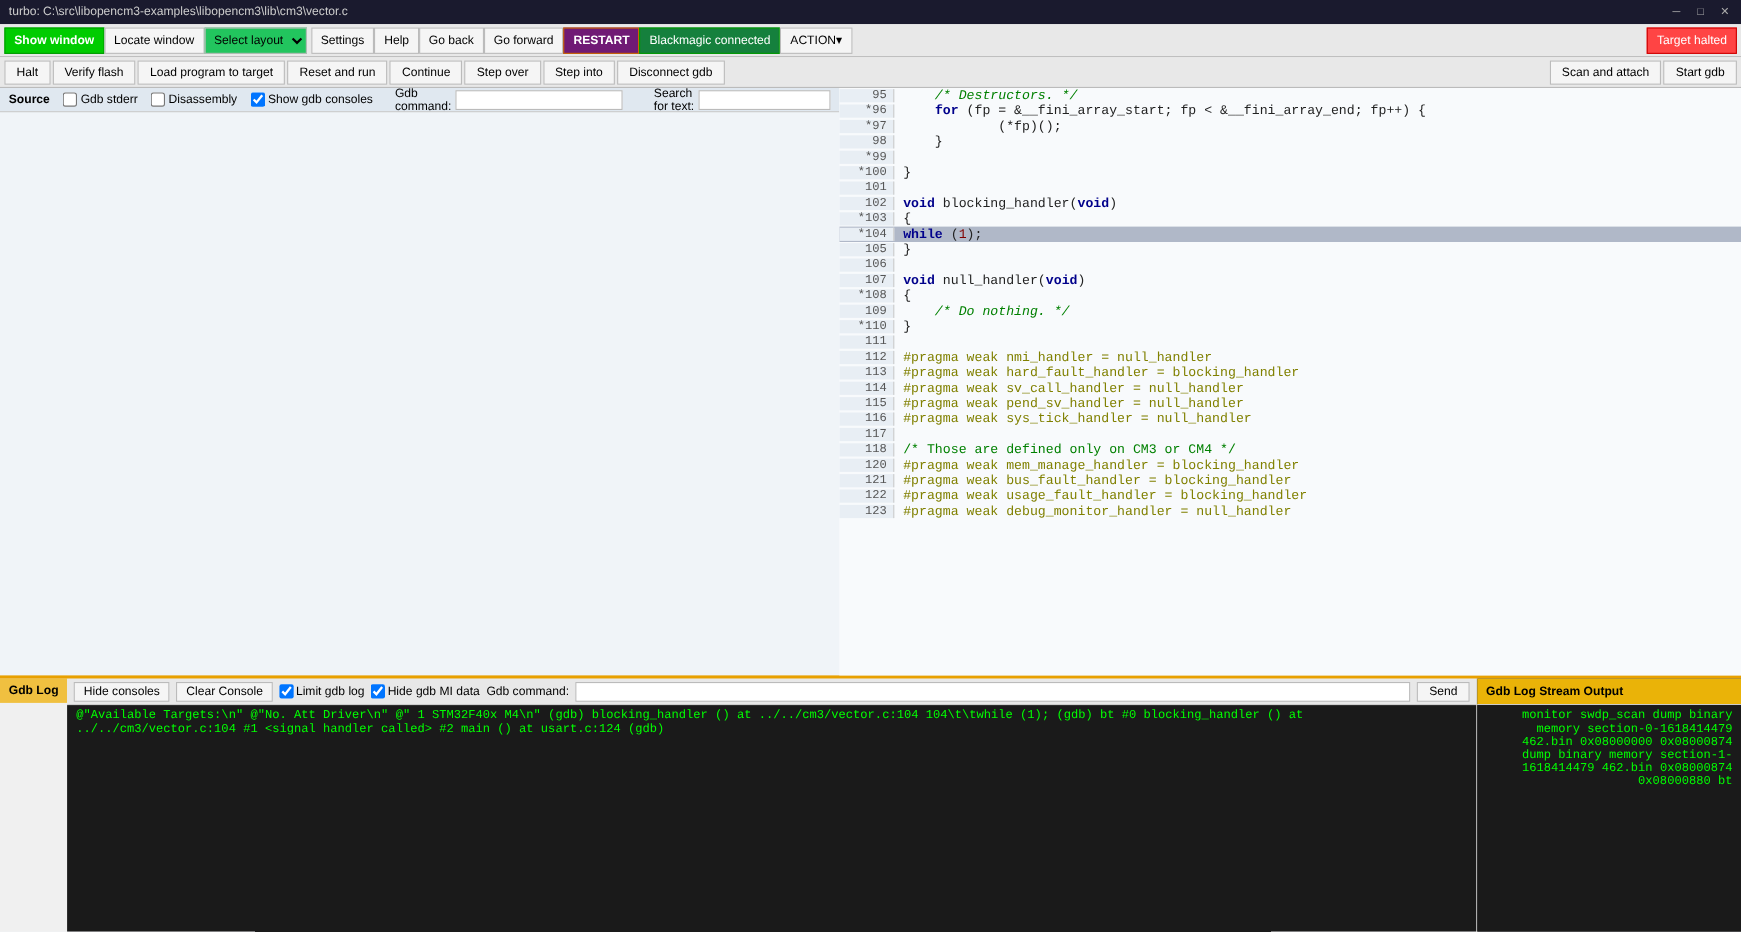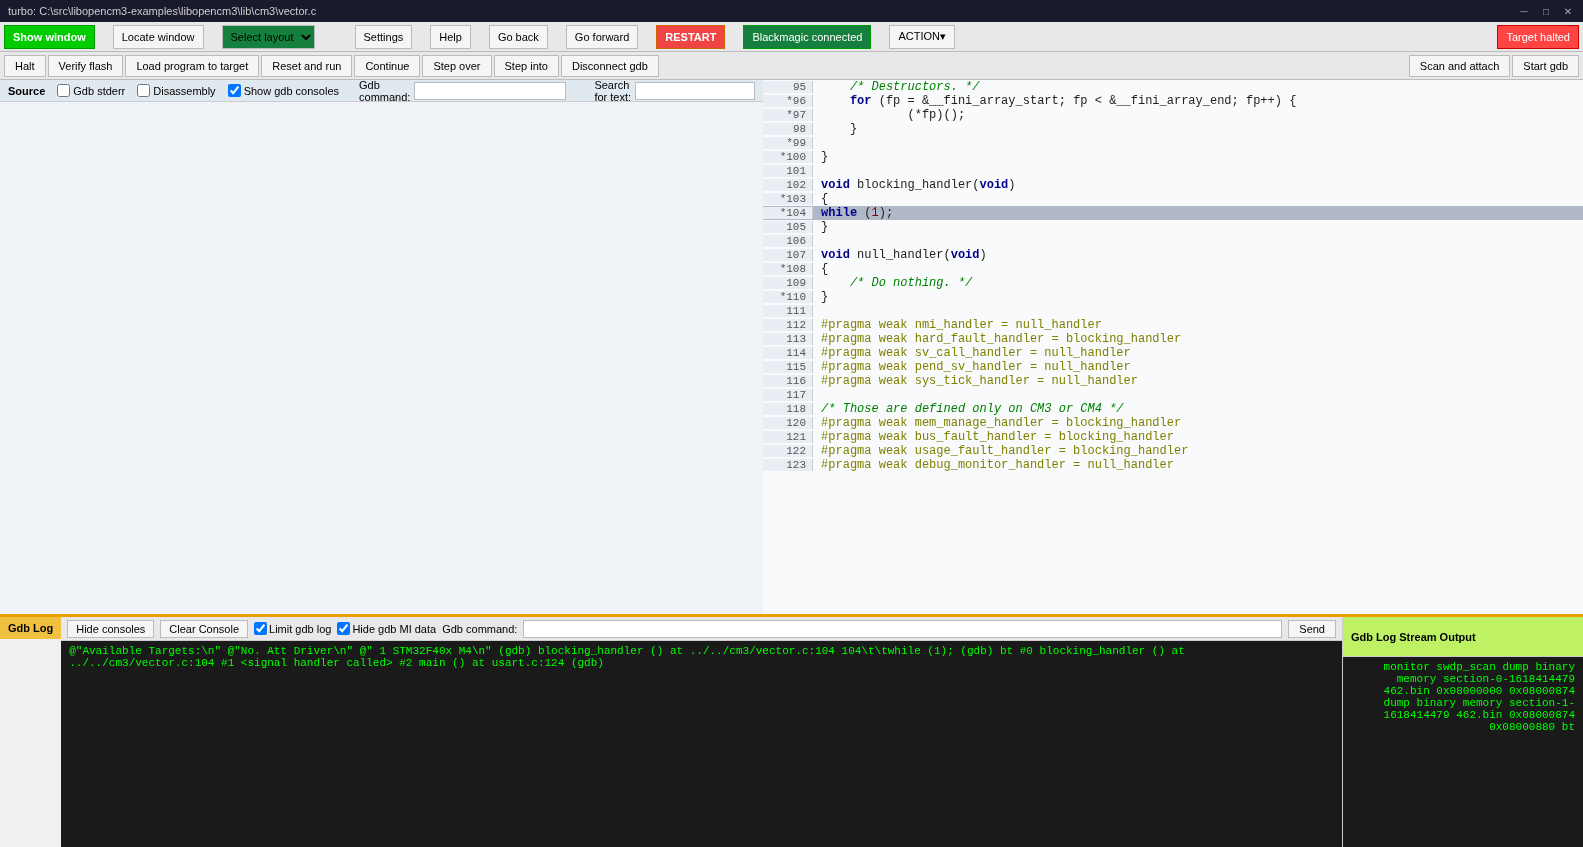--- a/index.html
+++ b/index.html
@@ -33,21 +33,21 @@
       cursor: pointer; color: #aaa; font-size: 10px;
     }
 
     
     #toolbar {
       background: #e8e8e8;
       height: 30px;
       display: flex;
       align-items: center;
       padding: 2px 4px;
-      gap: 18px;
+      gap: 0;
       border-bottom: 1px solid #bbb;
       flex-shrink: 0;
     }
     .tb-btn {
       height: 24px;
       padding: 0 8px;
       border: 1px solid #bbb;
       background: #f5f5f5;
       cursor: pointer;
       font-size: 11px;
@@ -66,21 +66,21 @@
       border-color: #cc0000;
     }
     .tb-btn.blackmagic {
       background: #15803d;
       color: white;
       border-color: #009900;
     }
     .tb-select {
       height: 24px;
       border: 1px solid #bbb;
-      background: #15803d;
+      background: #22c55e;
       font-size: 11px;
       padding: 0 4px;
       cursor: pointer;
     }
     .tb-separator { width: 4px; }
 
     
     #debug-toolbar {
       background: #e8e8e8;
       height: 28px;
@@ -236,22 +236,22 @@
       font-size: 11px;
       padding: 4px 8px;
     }
     #gdb-log-right {
       width: 240px;
       display: flex;
       flex-direction: column;
       background: #1a1a1a;
     }
     #gdb-log-right-header {
-      background: #bef264;
-      height: 40px;
+      background: #eab308;
+      height: 24px;
       display: flex;
       align-items: center;
       padding: 4px 8px;
       font-size: 11px;
       font-weight: bold;
       border-bottom: 1px solid #ccc;
       flex-shrink: 0;
     }
     #gdb-log-right-text {
       flex: 1;
@@ -280,21 +280,21 @@
   <button class="tb-btn green-btn">Show window</button>
   <button class="tb-btn">Locate window</button>
   <select class="tb-select">
     <option>Select layout</option>
   </select>
   <div class="tb-separator"></div>
   <button class="tb-btn">Settings</button>
   <button class="tb-btn">Help</button>
   <button class="tb-btn">Go back</button>
   <button class="tb-btn">Go forward</button>
-  <button class="tb-btn" style="background:#ef4444;color:white;border-color:#cc6600;font-weight:bold;">RESTART</button>
+  <button class="tb-btn" style="background:#701a75;color:white;border-color:#cc6600;font-weight:bold;">RESTART</button>
   <button class="tb-btn blackmagic">Blackmagic connected</button>
   <button class="tb-btn">ACTION▾</button>
   <div style="flex:1;"></div>
   <button class="tb-btn red-btn">Target halted</button>
 </div>
 
 <div id="debug-toolbar">
   <button class="db-btn">Halt</button>
   <button class="db-btn">Verify flash</button>
   <button class="db-btn">Load program to target</button>
@@ -422,21 +422,21 @@
       <div class="code-line">
         <span class="line-num">116</span>
         <span class="line-code"><span style="color:#808000;">#pragma weak sys_tick_handler = null_handler</span></span>
       </div>
       <div class="code-line">
         <span class="line-num">117</span>
         <span class="line-code"></span>
       </div>
       <div class="code-line">
         <span class="line-num">118</span>
-        <span class="line-code"><span style="color:#008000;font-style:italic;">/* Those are defined only on CM3 or CM4 */</span></span>
+        <span class="line-code"><span style="color:#008000;">/* Those are defined only on CM3 or CM4 */</span></span>
       </div>
       <div class="code-line">
         <span class="line-num">120</span>
         <span class="line-code"><span style="color:#808000;">#pragma weak mem_manage_handler = blocking_handler</span></span>
       </div>
       <div class="code-line">
         <span class="line-num">121</span>
         <span class="line-code"><span style="color:#808000;">#pragma weak bus_fault_handler = blocking_handler</span></span>
       </div>
       <div class="code-line">

